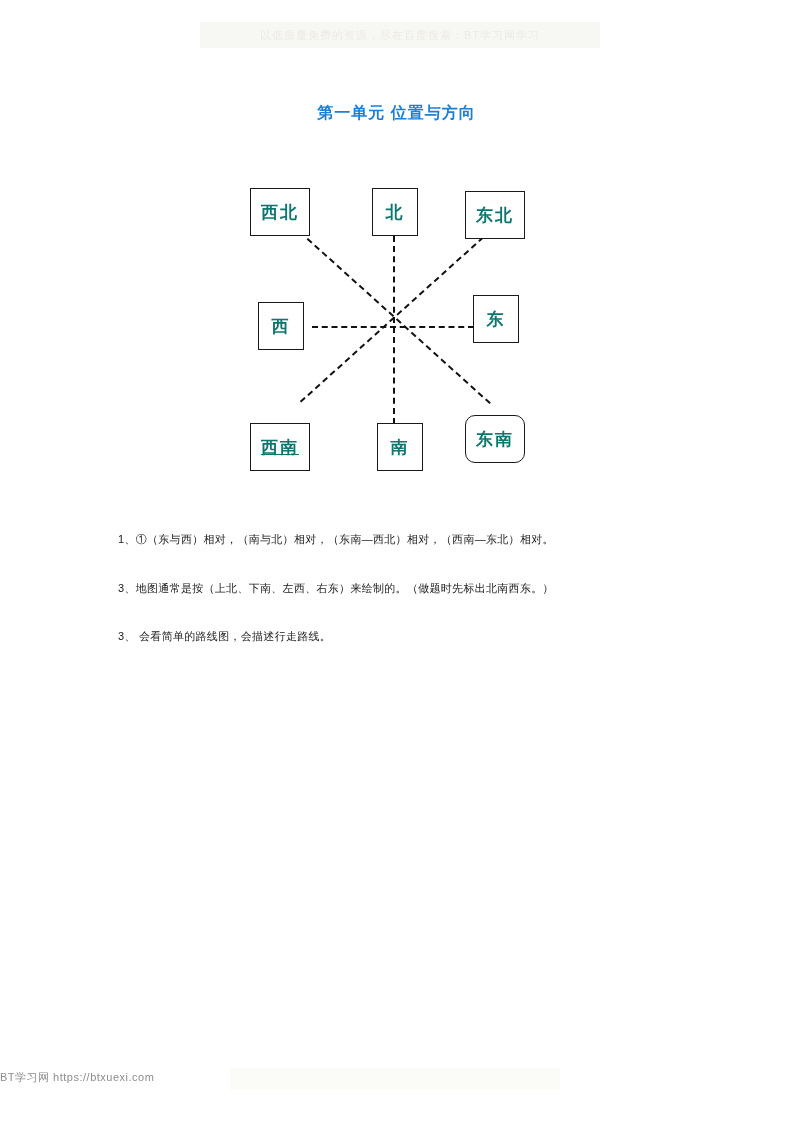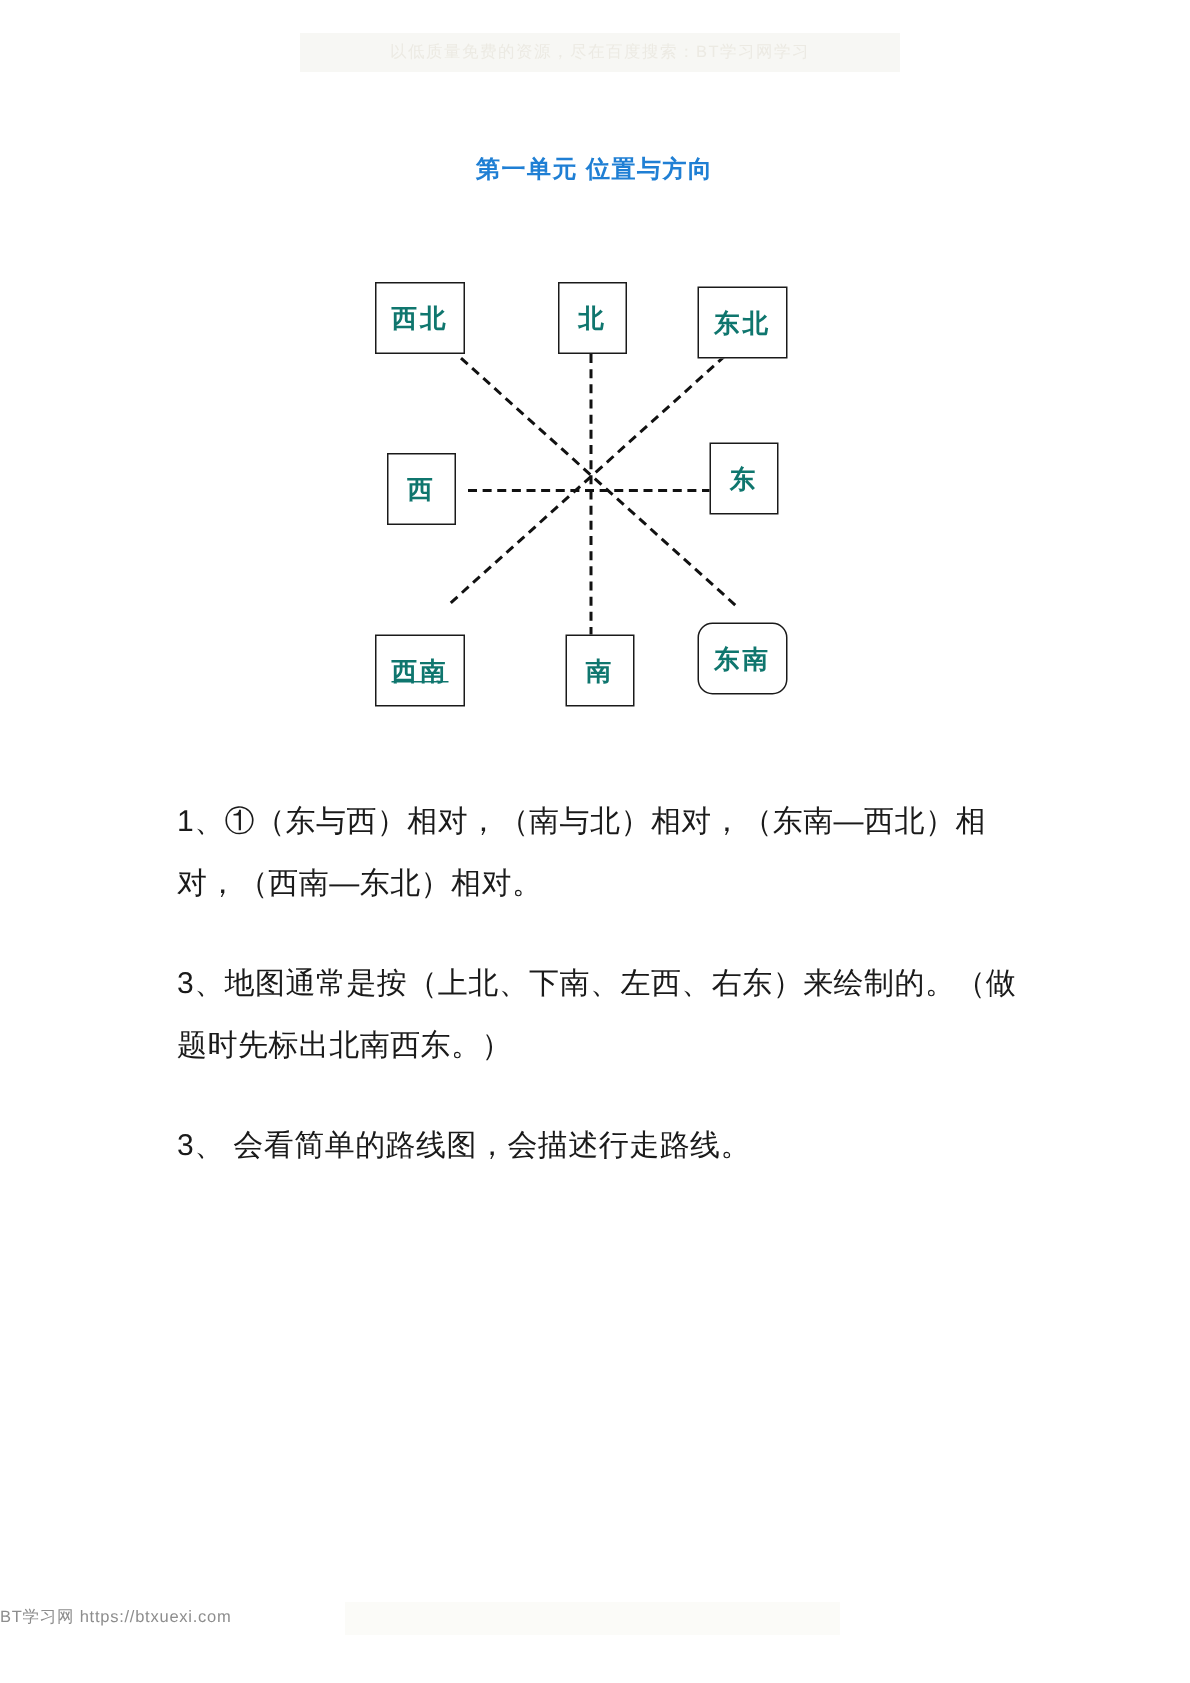--- a/index.html
+++ b/index.html
@@ -119,21 +119,21 @@
     width: 246px;
     transform: rotate(138deg);
   }
 
   
   .content {
     position: absolute;
     top: 528px;
     left: 118px;
     width: 560px;
-    font-size: 20px;
+    font-size: 11px;
     color: #1a1a1a;
     line-height: 2.05;
     letter-spacing: 0.3px;
   }
   .para {
     margin: 0 0 0 0;
   }
   .para + .para { margin-top: 0; }
   .gap { height: 26px; }
 

